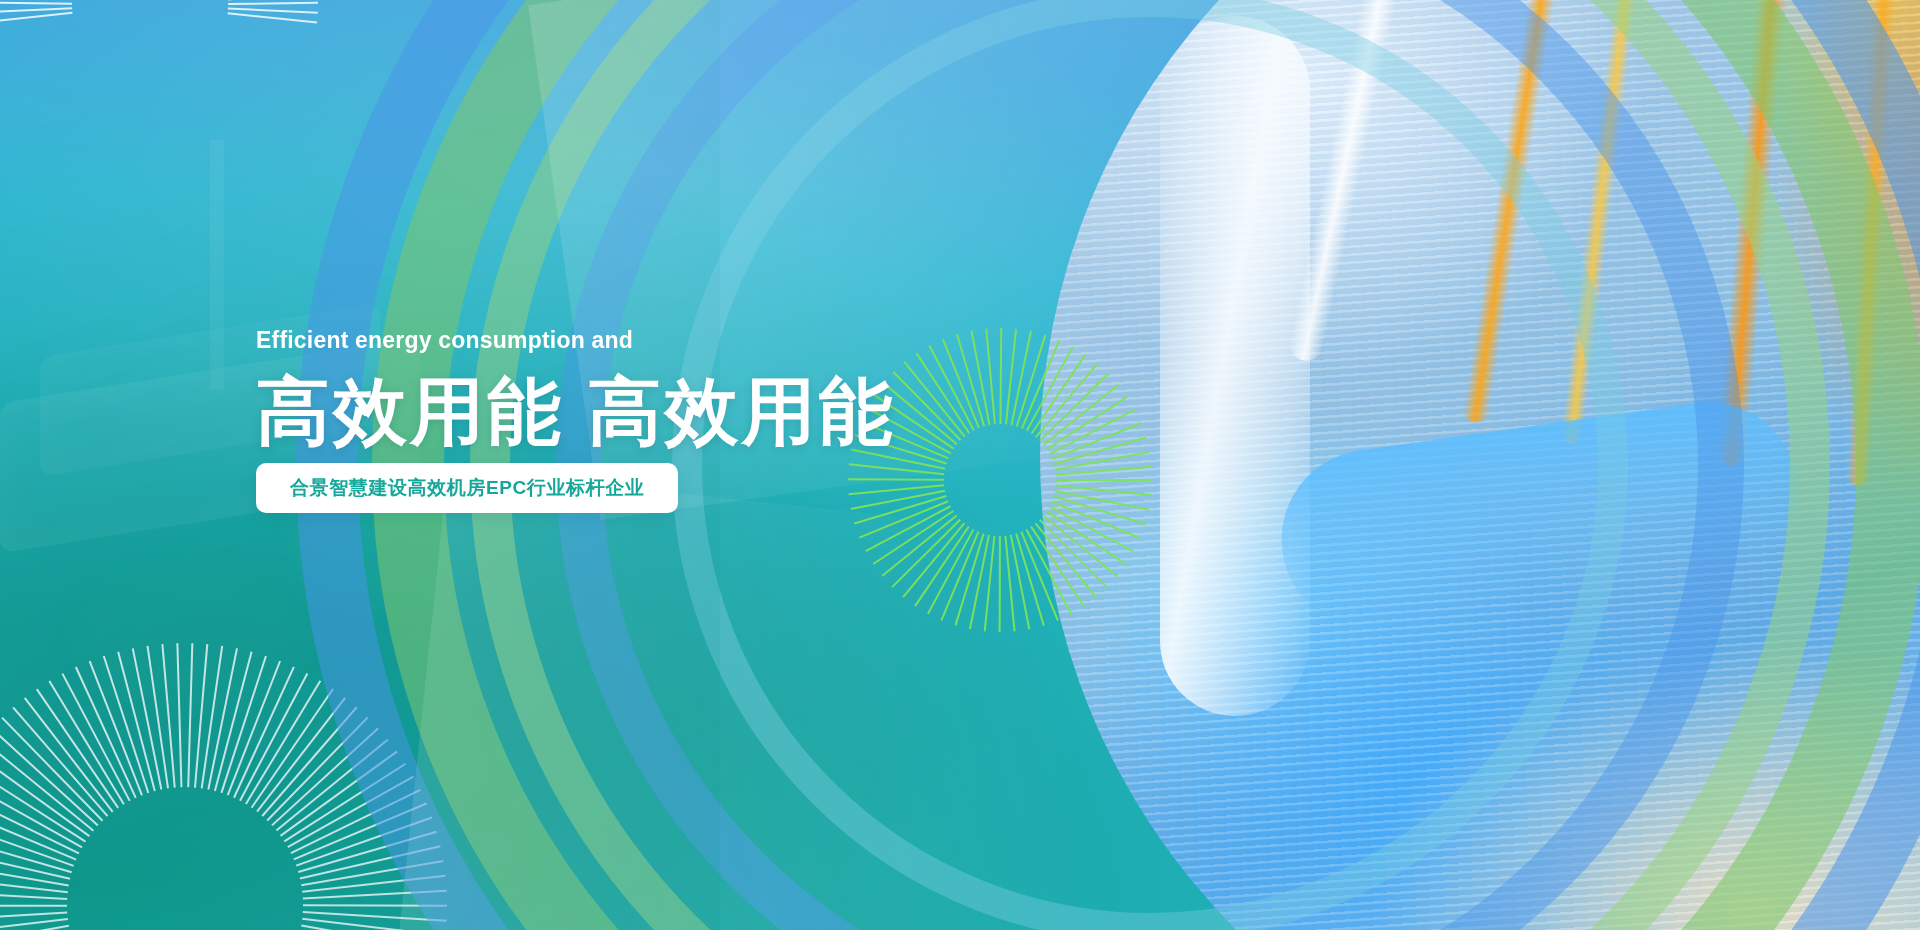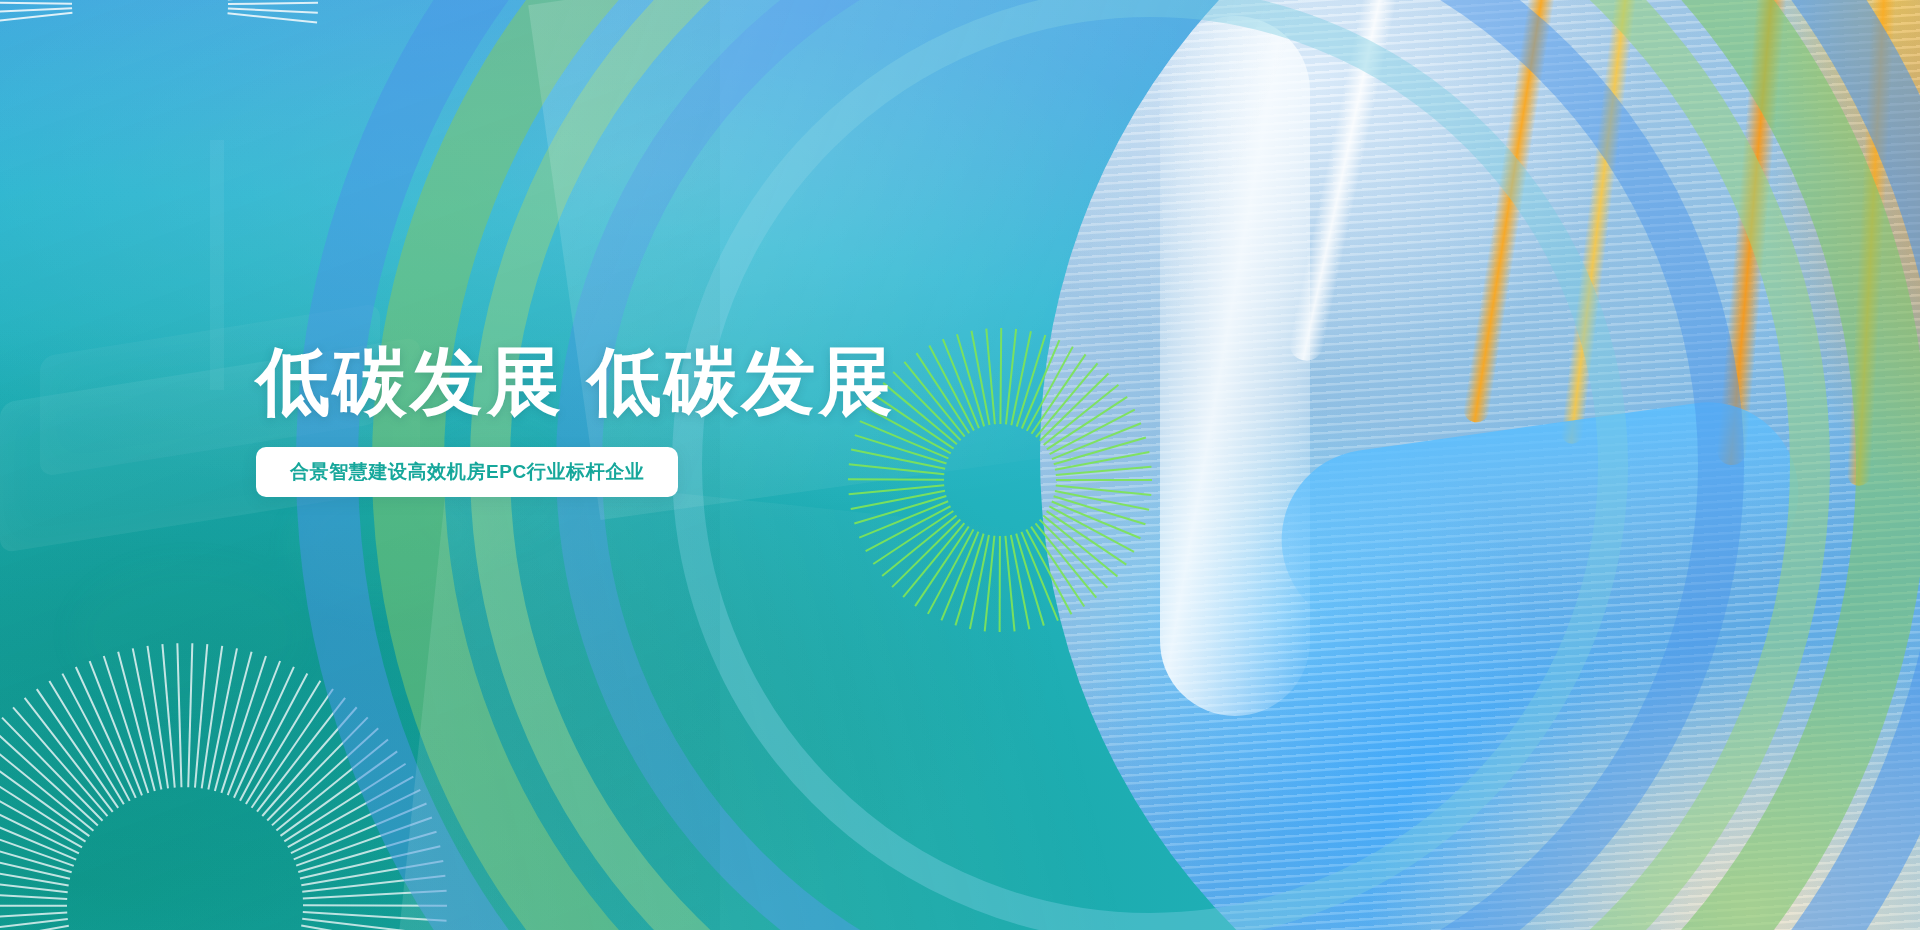--- a/index.html
+++ b/index.html
@@ -93,21 +93,21 @@
   .copy{position:absolute;left:256px;top:326px;width:760px;}
   .eyebrow{color:#ffffff;line-height:1.30;letter-spacing:.2px;}
   .eyebrow .l1{font-size:23px;font-weight:700;display:block;}
   .eyebrow .l2{font-size:23px;font-weight:400;display:block;color:rgba(255,255,255,.88);}
   .headline{
     margin-top:18px;color:#fff;font-size:74px;font-weight:700;line-height:1.04;
     letter-spacing:3px;white-space:nowrap;
     text-shadow:0 2px 10px rgba(0,60,70,.18);
   }
   .pill{
-    margin-top:26px;display:inline-flex;align-items:center;justify-content:center;
+    margin-top:12px;display:inline-flex;align-items:center;justify-content:center;
     height:50px;padding:0 34px;background:#fff;border-radius:10px;
     color:#16a79b;font-size:19px;font-weight:700;letter-spacing:.6px;
     box-shadow:0 4px 16px rgba(0,70,80,.10);
   }
 </style>
 </head>
 <body>
 
 <div class="stage">
 
@@ -299,20 +299,21 @@
       <i style="width: 96px; height: 2.1px; margin-top: -1.05px; transform: rotate(332.46deg) translateX(56px); background: rgb(125, 227, 90);"></i>
       <i style="width: 96px; height: 2.1px; margin-top: -1.05px; transform: rotate(338.095deg) translateX(56px); background: rgb(125, 227, 90);"></i>
       <i style="width: 96px; height: 2.1px; margin-top: -1.05px; transform: rotate(343.73deg) translateX(56px); background: rgb(125, 227, 90);"></i>
       <i style="width: 96px; height: 2.1px; margin-top: -1.05px; transform: rotate(349.365deg) translateX(56px); background: rgb(125, 227, 90);"></i>
       <i style="width: 96px; height: 2.1px; margin-top: -1.05px; transform: rotate(355deg) translateX(56px); background: rgb(125, 227, 90);"></i>
     </div>
 
   <div class="copy">
 
     <div class="eyebrow">
-    </div>
-
-    <div class="headline">低碳发展 低碳发展</div>
+      <span class="l1">Efficient energy consumption and</span>
+    </div>
+
+    <div class="headline">高效用能 高效用能</div>
 
     <div class="pill">合景智慧建设高效机房EPC行业标杆企业</div>
   </div>
 
 </div>
 
 </body></html>

